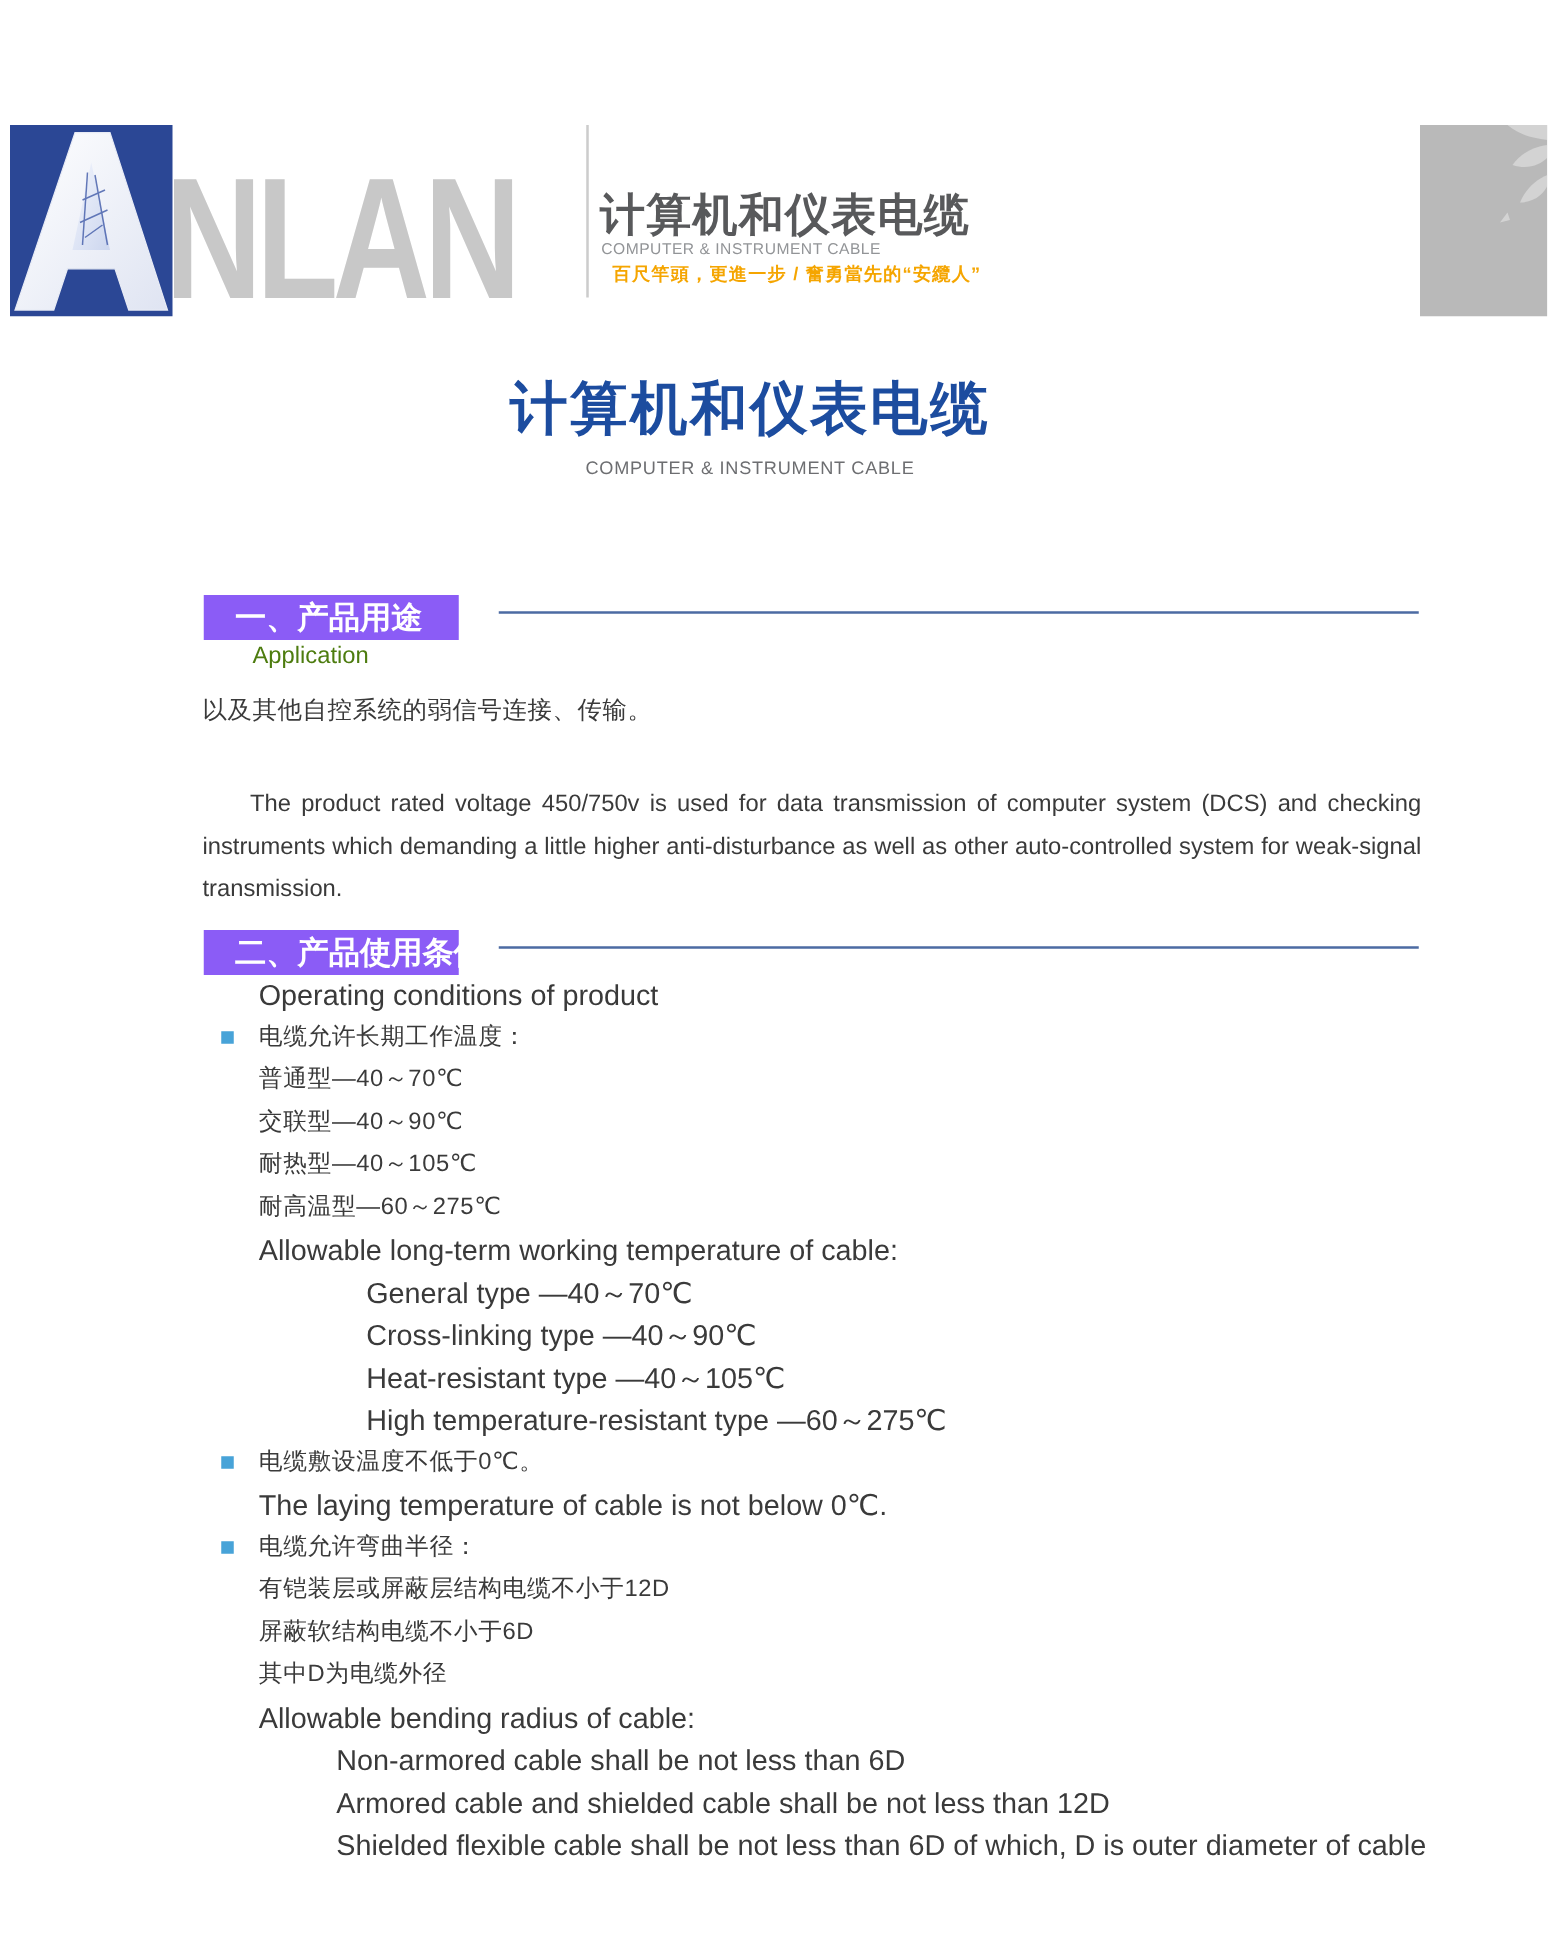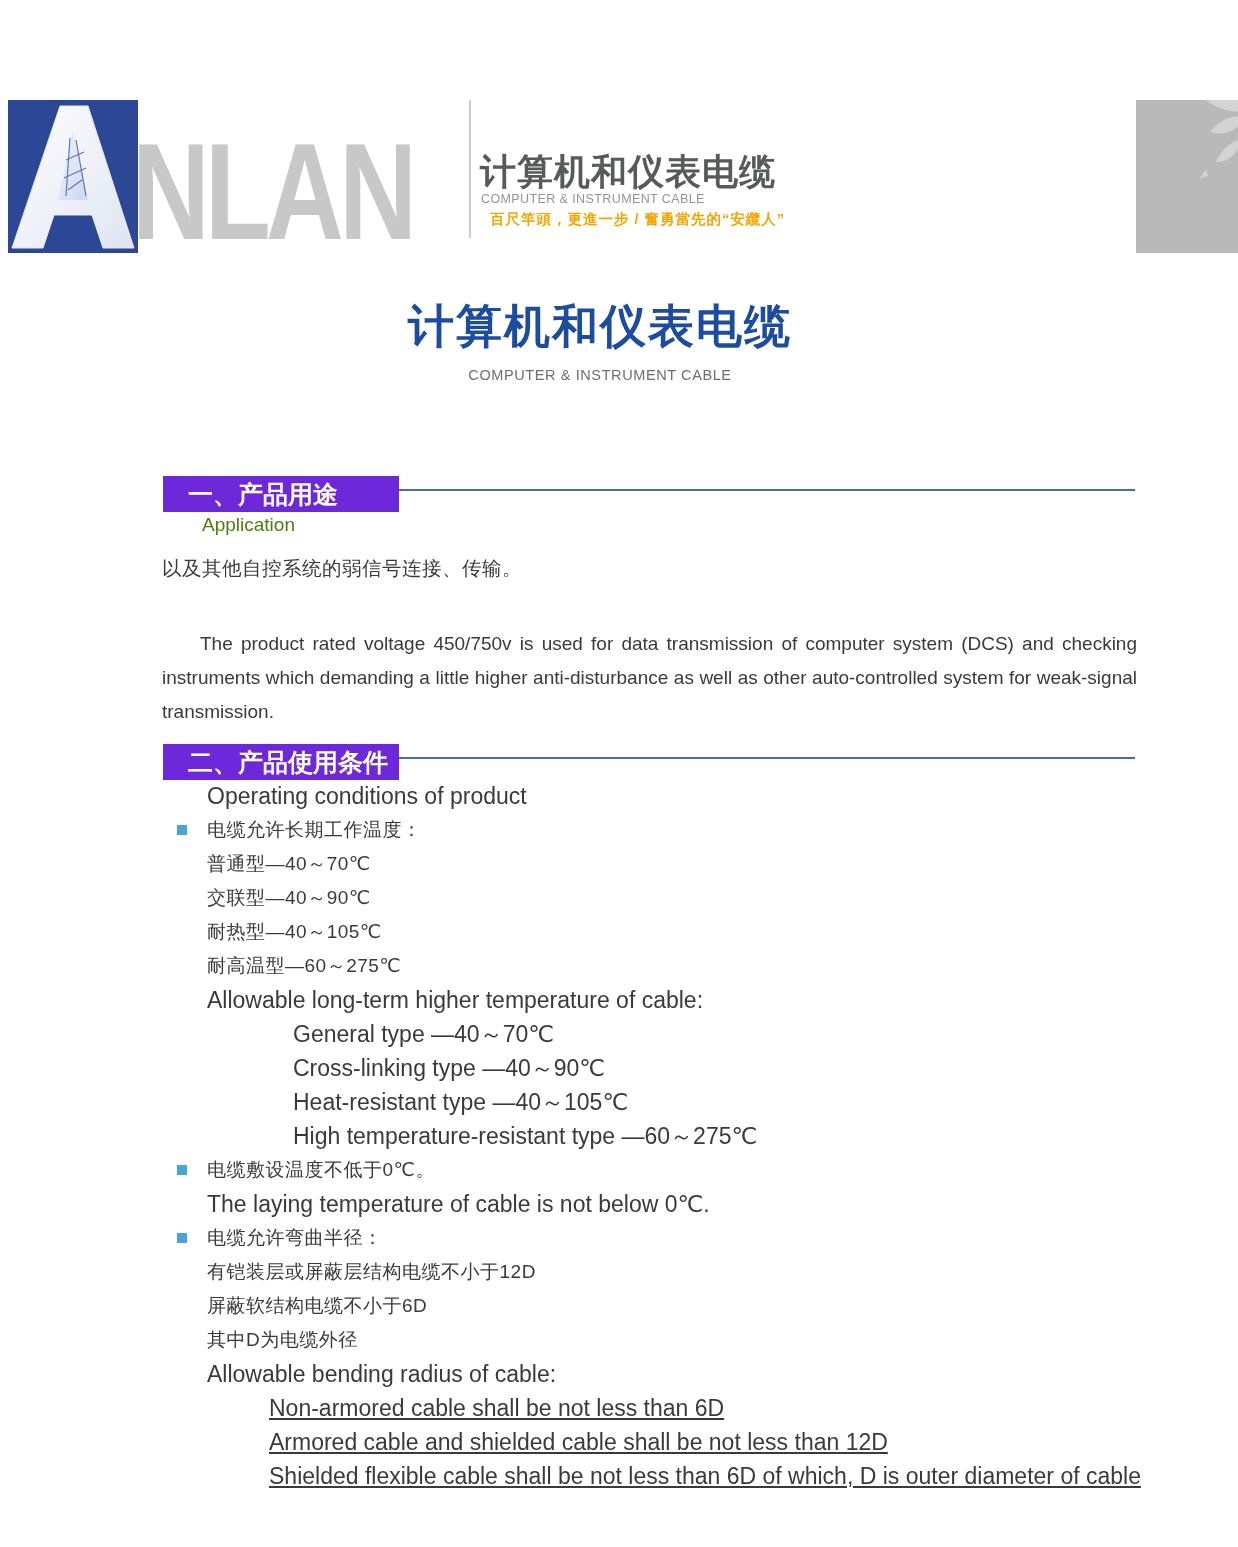--- a/index.html
+++ b/index.html
@@ -51,22 +51,22 @@
     position:absolute;left:0;top:296px;width:1200px;text-align:center;
   }
   .doc-title .t-zh{
     font-size:46px;font-weight:bold;color:#1c4c9f;letter-spacing:2px;
   }
   .doc-title .t-en{
     margin-top:9px;font-size:14.5px;color:#6d6e71;letter-spacing:0.6px;
   }
   
   .sec-bar{
-    position:absolute;left:163px;width:236px;height:36px;
-    background:#6d28d9;color:#ffffff;
+    position:absolute;left:163px;width:204px;height:36px;
+    background:#8b5cf6;color:#ffffff;
     font-size:25px;font-weight:bold;line-height:36px;
     padding-left:25px;box-sizing:border-box;white-space:nowrap;
   }
   .sec-bar.s1{top:476px;}
   .sec-bar.s2{top:744px;}
   .sec-line{
     position:absolute;left:399px;width:736px;height:2px;background:#4c6ba3;
   }
   .sec-line.s1{top:489px;}
   .sec-line.s2{top:757px;}
@@ -87,21 +87,21 @@
   .rows{
     position:absolute;left:162px;top:779px;width:975px;
   }
   .row{
     position:relative;height:34px;line-height:34px;font-size:23px;color:#3a3a3a;
     white-space:nowrap;
   }
   .row.zh{font-size:19px;letter-spacing:0.5px;}
   .row.l1{padding-left:45px;}
   .row.l2{padding-left:131px;}
-  .row.l3{padding-left:107px;text-decoration:underline;}
+  .row.l3{padding-left:107px;}
   .sq{
     position:absolute;left:15px;top:12px;width:10px;height:10px;background:#47a3d8;
   }
 </style>
 </head>
 <body>
 
 <div class="page">
 
   <div class="logo-square">
@@ -167,21 +167,21 @@
   <div class="sec-line s2"></div>
 
   <div class="rows">
     <div class="row en l1">Operating conditions of product</div>
 
     <div class="row zh l1"><span class="sq"></span><span>电缆允许长期工作温度：</span></div>
     <div class="row zh l1"><span>普通型—40～70℃</span></div>
     <div class="row zh l1"><span>交联型—40～90℃</span></div>
     <div class="row zh l1"><span>耐热型—40～105℃</span></div>
     <div class="row zh l1"><span>耐高温型—60～275℃</span></div>
-    <div class="row en l1"><span>Allowable long-term higher temperature of cable:</span></div>
+    <div class="row en l1"><span>Allowable long-term working temperature of cable:</span></div>
     <div class="row en l2"><span>General type —40～70℃</span></div>
     <div class="row en l2"><span>Cross-linking type —40～90℃</span></div>
     <div class="row en l2"><span>Heat-resistant type —40～105℃</span></div>
     <div class="row en l2"><span>High temperature-resistant type —60～275℃</span></div>
 
     <div class="row zh l1"><span class="sq"></span><span>电缆敷设温度不低于0℃。</span></div>
     <div class="row en l1"><span>The laying temperature of cable is not below 0℃.</span></div>
 
     <div class="row zh l1"><span class="sq"></span><span>电缆允许弯曲半径：</span></div>
     <div class="row zh l1"><span>有铠装层或屏蔽层结构电缆不小于12D</span></div>

